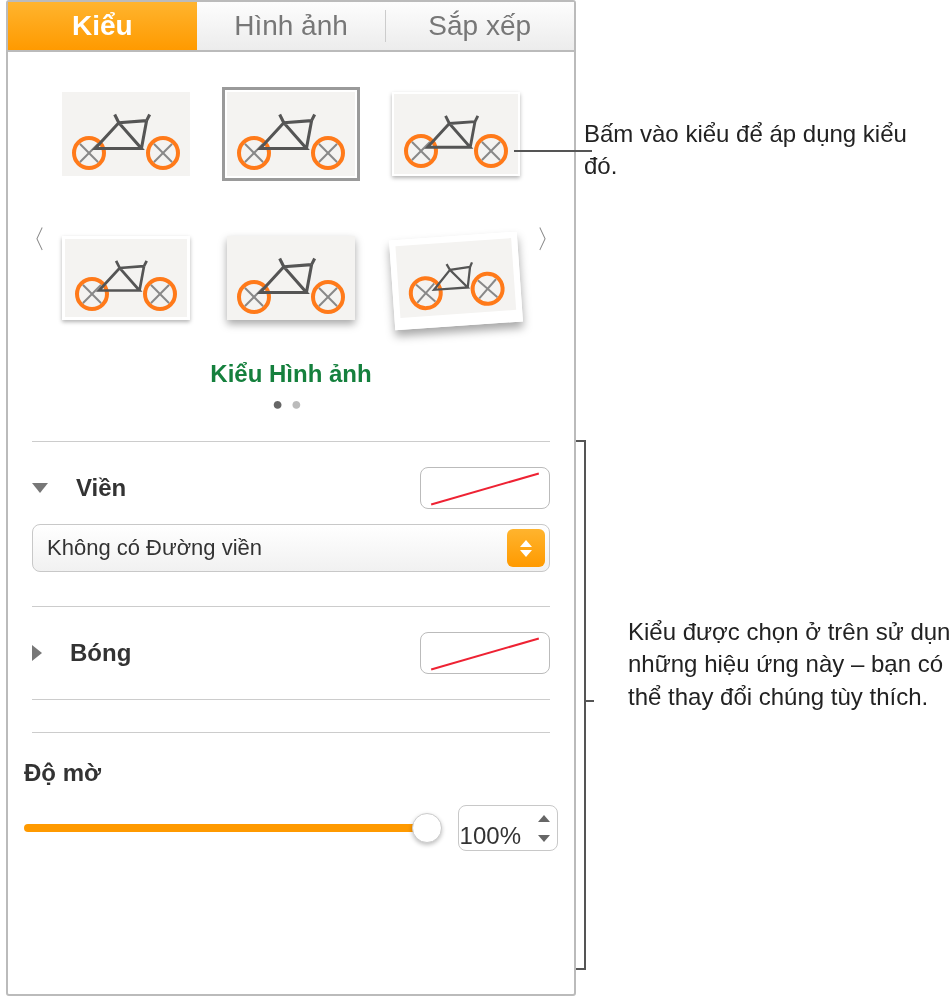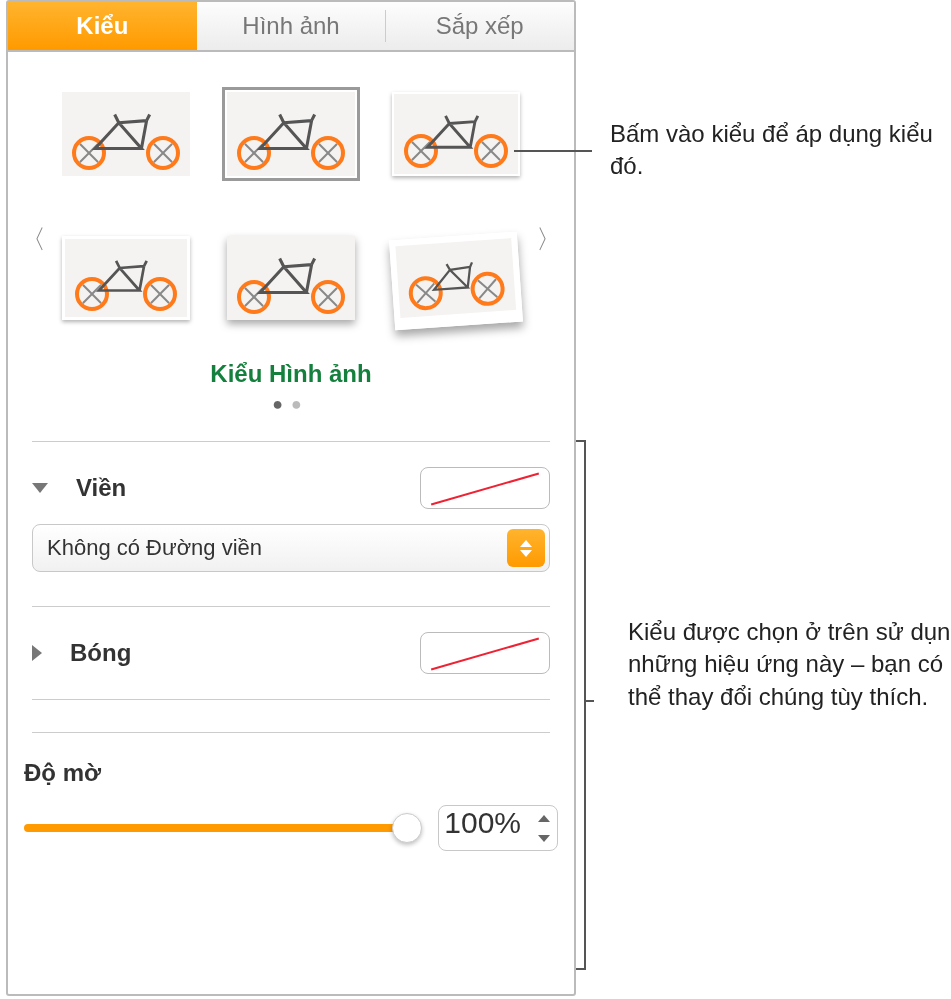--- a/index.html
+++ b/index.html
@@ -29,21 +29,21 @@
     display: flex;
     height: 50px;
     border-bottom: 2px solid #bbb;
     background: linear-gradient(#fdfdfd,#ececec);
   }
   .tab {
     flex: 1;
     display: flex;
     align-items: center;
     justify-content: center;
-    font-size: 24px;
+    font-size: 28px;
     color: #777;
     position: relative;
     cursor: pointer;
   }
   .tab.active {
     background: linear-gradient(#ffb42e,#ff9a00);
     color: #fff;
     font-weight: 600;
   }
   .tab + .tab::before {
@@ -277,30 +277,30 @@
     position:absolute;
     right:-2px; top:50%;
     width:30px; height:30px;
     transform:translateY(-50%);
     border-radius:50%;
     background:#fff;
     border:1px solid #ccc;
     box-shadow:0 2px 4px rgba(0,0,0,.25);
   }
   .value-box {
-    width:120px;
+    width:100px;
     height:46px;
     border:1px solid #c8c8c8;
     border-radius:8px;
     background:#fff;
     display:flex;
-    align-items:flex-start;
+    align-items:flex-end;
     justify-content:flex-end;
     padding-right:36px;
-    font-size:30px;
+    font-size:24px;
     position:relative;
   }
   .stepper {
     position:absolute;
     right:-2px; top:2px; bottom:2px;
     width:30px;
     display:flex;
     flex-direction:column;
   }
   .stepper > div {
@@ -491,19 +491,19 @@
           <div class="stepper-up"></div>
           <div class="stepper-down"></div>
         </div>
       </div>
     </div>
   </div>
 
 </div>
 
 <div class="callout-line" style="left:514px; top:150px; width:78px; height:2px;"></div>
-<div class="callout" style="left:610px; top:118px; width:340px;">Bấm vào kiểu để áp dụng kiểu đó.</div>
+<div class="callout" style="left:584px; top:118px; width:340px;">Bấm vào kiểu để áp dụng kiểu đó.</div>
 
 <div class="callout-line" style="left:584px; top:440px; width:2px; height:530px;"></div>
 <div class="callout-line" style="left:576px; top:440px; width:10px; height:2px;"></div>
 <div class="callout-line" style="left:576px; top:968px; width:10px; height:2px;"></div>
 <div class="callout-line" style="left:584px; top:700px; width:10px; height:2px;"></div>
 <div class="callout" style="left:628px; top:616px; width:340px;">Kiểu được chọn ở trên sử dụng những hiệu ứng này – bạn có thể thay đổi chúng tùy thích.</div>
 
 </body></html>

